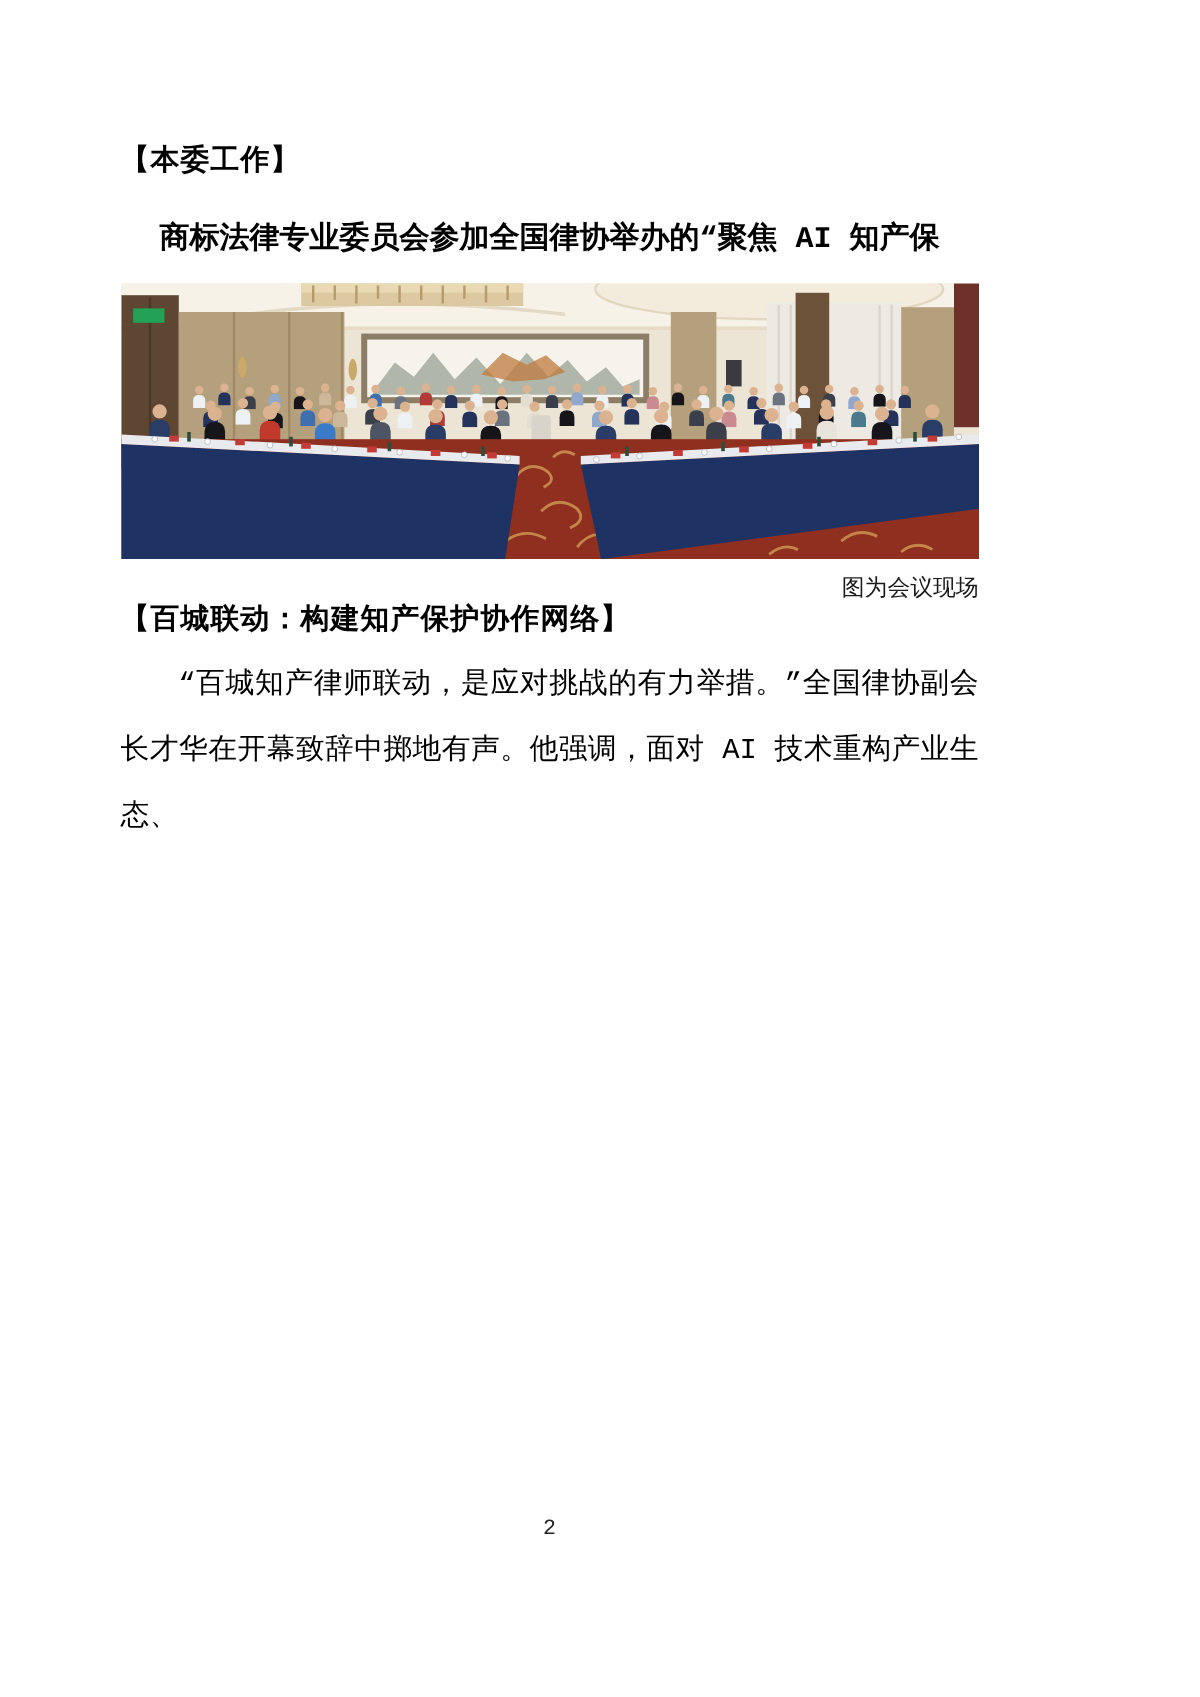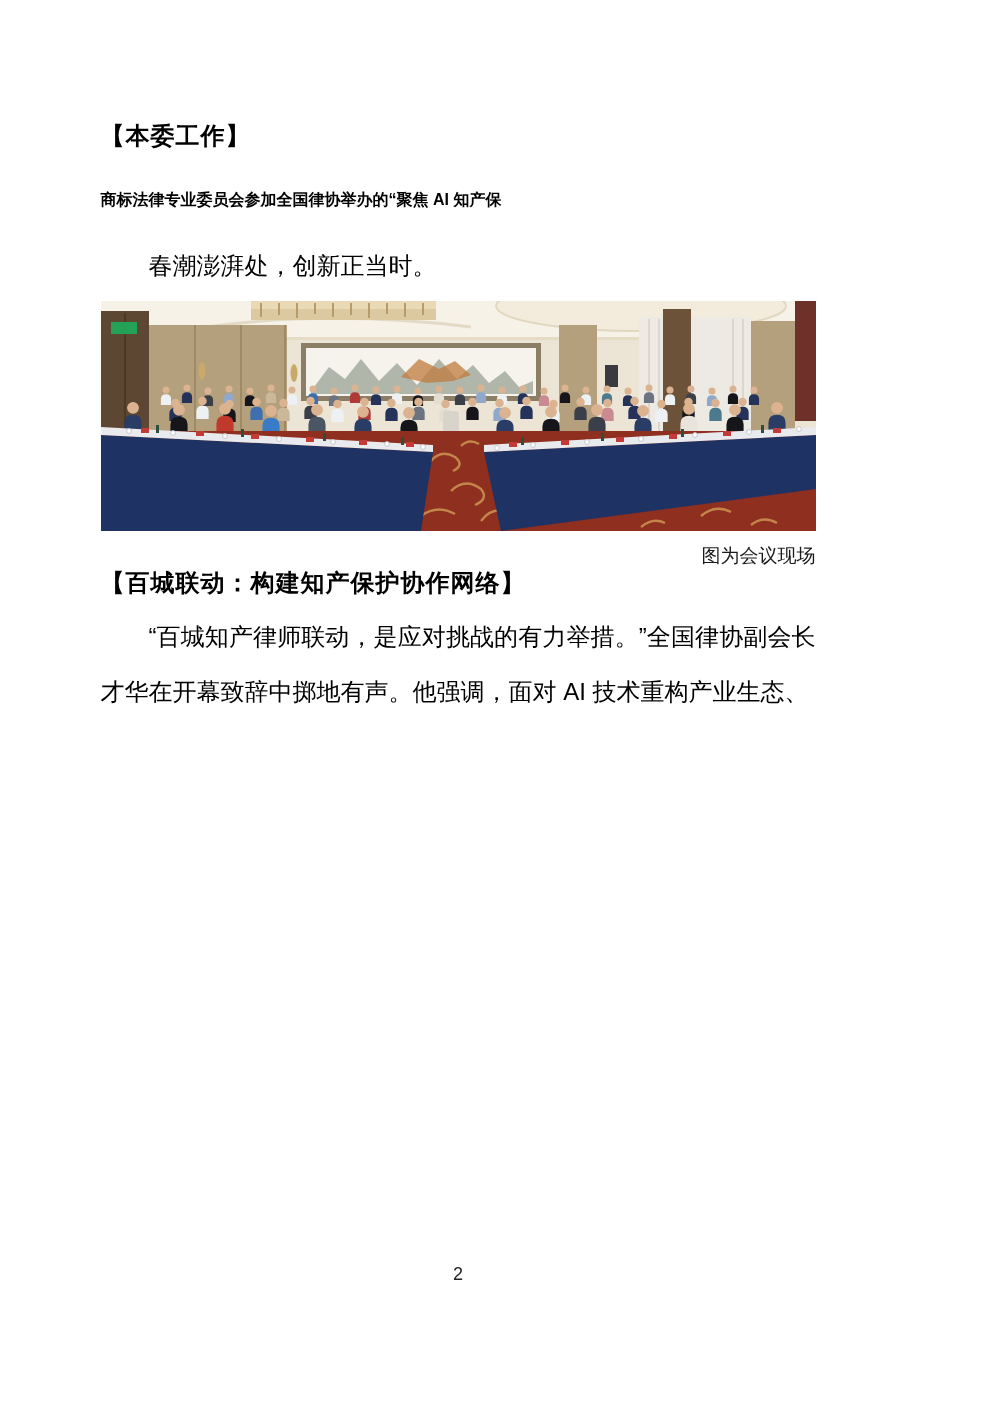--- a/index.html
+++ b/index.html
@@ -1,22 +1,22 @@
 <!DOCTYPE html>
 <html><head>
 <meta charset="utf-8">
 <style>
   html,body{margin:0;padding:0;background:#ffffff;}
   .page{
     position:relative;width:916px;height:1414px;background:#ffffff;
-    font-family:Liberation Sans, sans-serif;color:#000;overflow:hidden;
+    font-family:Liberation Mono, monospace;color:#000;overflow:hidden;
   }
   .content{width:715px;margin:0 auto;padding-top:122px;}
   .sec{font-size:24px;font-weight:bold;line-height:28px;margin:0;letter-spacing:1px;}
-  .doc-title{margin:22px 0 0 0;font-size:16px;font-weight:bold;line-height:56px;}
+  .doc-title{margin:22px 0 0 0;font-size:25px;font-weight:bold;text-align:center;line-height:56px;}
   .doc-title .tline{display:block;white-space:nowrap;}
   .para{font-size:24px;line-height:55px;text-align:justify;text-indent:2em;margin:10px 0 0 0;}
   .photo-fig{margin:8px 0 0 0;padding:0;}
   .photo{width:715px;height:230px;overflow:hidden;}
   .photo svg{display:block;width:715px;height:230px;}
   .caption{font-size:19px;text-align:right;margin-top:12px;color:#1a1a1a;line-height:26px;}
   .sec2{}
   .para-last{margin-top:12px;}
   .page-number{position:absolute;left:0;right:0;top:1264px;text-align:center;font-size:18px;color:#222;}
 </style>
@@ -25,21 +25,20 @@
 
 <div class="page">
   <div class="content">
 
     <h2 class="sec">【本委工作】</h2>
 
     <h1 class="doc-title">
       <span class="tline">商标法律专业委员会参加全国律协举办的“聚焦 AI 知产保</span>
     </h1>
 
-    <p class="para">春潮澎湃处，创新正当时。</p>
 
     <figure class="photo-fig">
       <div class="photo">
         <svg viewBox="0 0 715 230" preserveAspectRatio="none">
           <defs>
             <symbol id="prs" viewBox="0 0 20 28">
               <circle cx="10" cy="6" r="5.2" fill="#dcb390"></circle>
               <path d="M2.5,28 L2.5,19 Q2.5,12 10,12 Q17.5,12 17.5,19 L17.5,28 Z" fill="currentColor"></path>
             </symbol>
           </defs>

